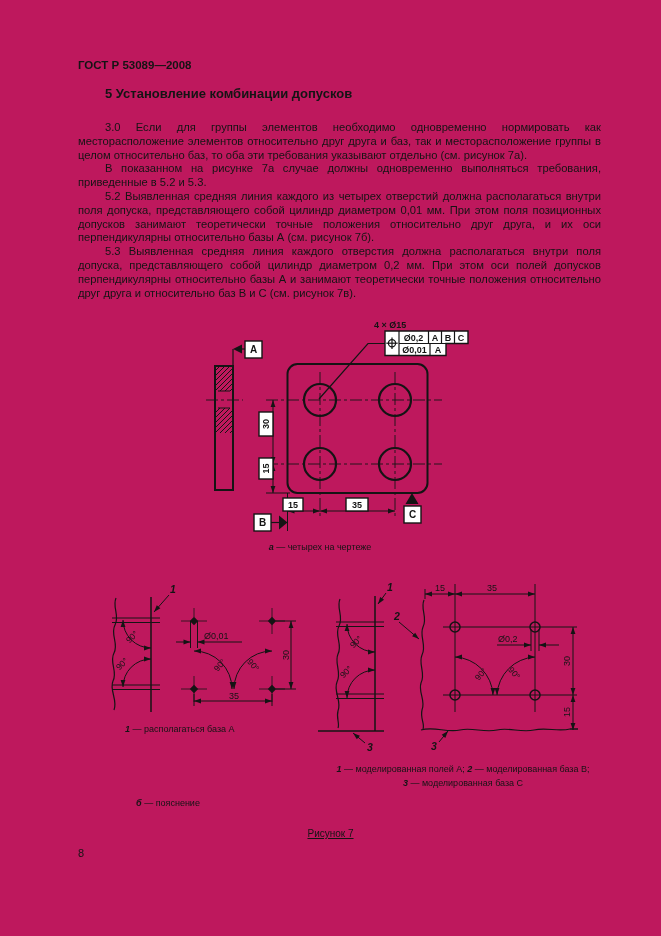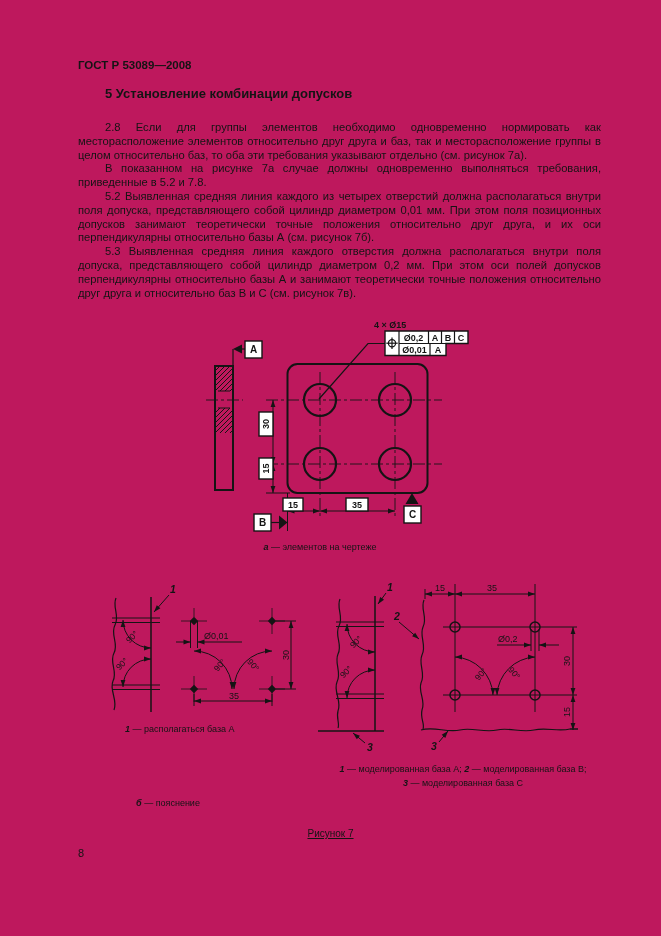--- a/index.html
+++ b/index.html
@@ -33,22 +33,22 @@
 </style>
 </head>
 <body>
 
 <div class="page">
 
   <div class="doc-header">ГОСТ Р 53089—2008</div>
   <div class="section-heading">5  Установление комбинации допусков</div>
 
   <div class="body-text">
-    <p>2.8  Если для группы элементов необходимо одновременно нормировать как месторасположение элементов относительно друг друга и баз, так и месторасположение группы в целом относительно баз, то оба эти требования указывают отдельно (см. рисунок 7а).</p>
-    <p>В показанном на рисунке 7а случае должны одновременно выполняться требования, приведенные в 5.2 и 7.8.</p>
+    <p>3.0  Если для группы элементов необходимо одновременно нормировать как месторасположение элементов относительно друг друга и баз, так и месторасположение группы в целом относительно баз, то оба эти требования указывают отдельно (см. рисунок 7а).</p>
+    <p>В показанном на рисунке 7а случае должны одновременно выполняться требования, приведенные в 5.2 и 5.3.</p>
     <p>5.2  Выявленная средняя линия каждого из четырех отверстий должна располагаться внутри поля допуска, представляющего собой цилиндр диаметром 0,01 мм. При этом поля позиционных допусков занимают теоретически точные положения относительно друг друга, и их оси перпендикулярны относительно базы А (см. рисунок 7б).</p>
     <p>5.3  Выявленная средняя линия каждого отверстия должна располагаться внутри поля допуска, представляющего собой цилиндр диаметром 0,2 мм. При этом оси полей допусков перпендикулярны относительно базы А и занимают теоретически точные положения относительно друг друга и относительно баз В и С (см. рисунок 7в).</p>
   </div>
 
   <svg style="left:200px;top:315px;width:300px;height:250px" viewBox="200 315 300 250">
 
     <g>
       <line class="cl" x1="206" y1="400" x2="243" y2="400"></line>
       <rect class="ln2" x="215" y="366" width="18" height="124" fill="#fff"></rect>
       <g class="ln">
@@ -152,21 +152,21 @@
     </g>
 
     <g>
       <polygon class="fillb" points="412,493 405.5,504 418.5,504"></polygon>
       <rect class="wbox" x="404" y="506" width="17" height="17"></rect>
       <text class="datum" x="412.5" y="518.2">C</text>
     </g>
   </svg>
 
   <div class="fig-caption" style="left:200px;top:542px;width:240px;text-align:center">
-    <span class="it">а</span><span> — элементов на чертеже</span>
+    <span class="it">а</span><span> — четырех на чертеже</span>
   </div>
 
   <svg style="left:100px;top:570px;width:225px;height:185px" viewBox="100 570 225 185">
 
     <g>
       <path class="ln12" d="M116,598 C112,607 120,616 115,625 C110,634 119,644 114,653 C109,662 118,672 113,681 C109,690 118,700 114,710"></path>
       <line class="ln15" x1="151" y1="597" x2="151" y2="712"></line>
       <line class="ln12" x1="112" y1="618" x2="160" y2="618"></line>
       <line class="ln12" x1="112" y1="622.5" x2="160" y2="622.5"></line>
       <line class="ln12" x1="112" y1="685" x2="160" y2="685"></line>
@@ -319,21 +319,21 @@
       <text class="dim" text-anchor="middle" transform="translate(570,661) rotate(-90)">30</text>
       <text class="dim" text-anchor="middle" transform="translate(570,712) rotate(-90)">15</text>
 
       <line class="ln" x1="439" y1="742" x2="448" y2="731"></line>
       <polygon class="fillb" points="0,0 -7,2.4 -7,-2.4" transform="translate(448,731) rotate(-50)"></polygon>
       <text class="ref" x="434" y="750">3</text>
     </g>
   </svg>
 
   <div class="fig-caption" style="left:313px;top:764px;width:300px;text-align:center">
-    <span class="it">1</span><span> — моделированная база А; </span><span class="it">2</span><span> — моделированная база В;</span>
+    <span class="it">1</span><span> — моделированная полей А; </span><span class="it">2</span><span> — моделированная база В;</span>
   </div>
   <div class="fig-caption" style="left:313px;top:778px;width:300px;text-align:center">
     <span class="it">3</span><span> — моделированная база С</span>
   </div>
 
   <div class="fig-title">Рисунок 7</div>
   <div class="page-number">8</div>
 </div>
 
 </body></html>

